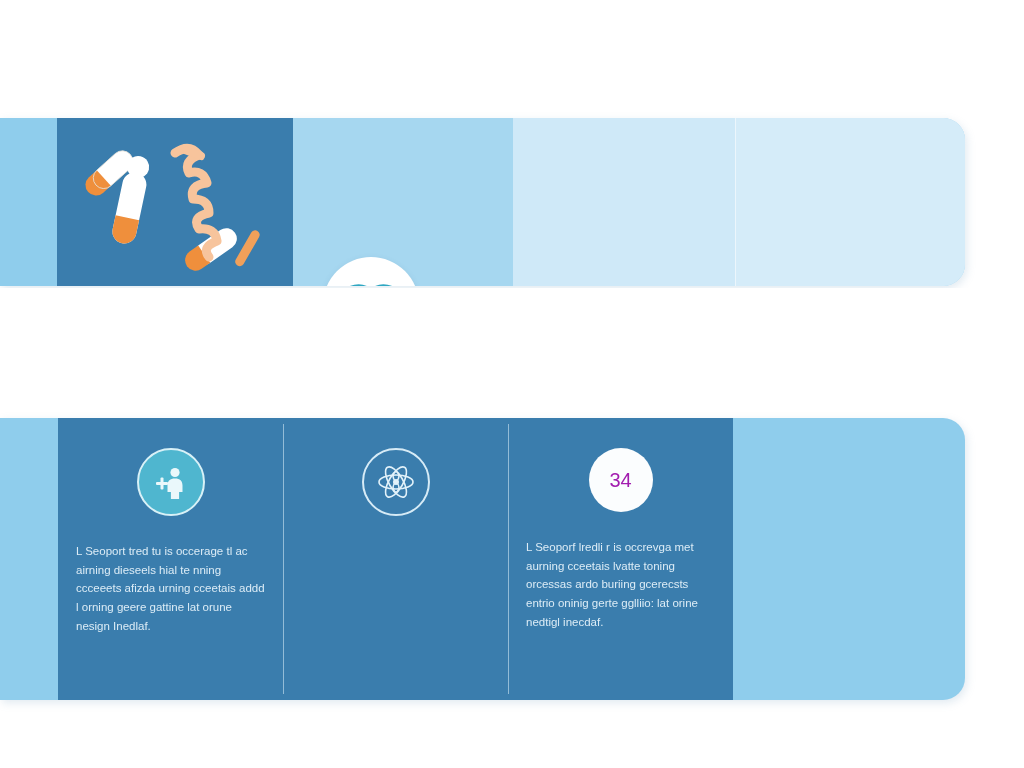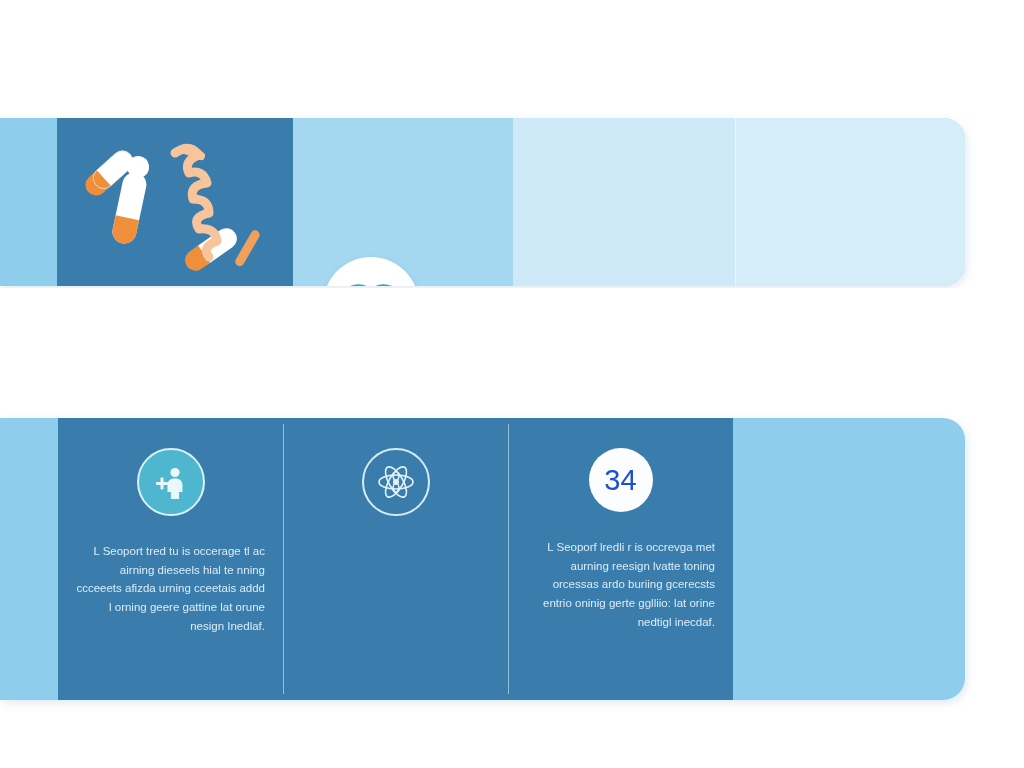--- a/index.html
+++ b/index.html
@@ -191,29 +191,29 @@
     border-radius: 50%;
     display: flex;
     align-items: center;
     justify-content: center;
     margin-bottom: 26px;
   }
   .bcard-icon.teal { background: #4fb6cf; border: 2px solid #d8f1f7; }
   .bcard-icon.outline { background: transparent; border: 2px solid #d6ebf6; }
   .bcard-icon.white {
     background: #fbfdfe;
-    color: #1d4ed8;
-    font-size: 29px;
+    color: #a21caf;
+    font-size: 20px;
     font-weight: 300;
   }
   .bcard-body {
     color: #dcecf6;
     font-size: 11.5px;
     line-height: 1.62;
-    text-align: right;
+    text-align: left;
     margin: 0;
     filter: blur(0.3px);
   }
 </style>
 </head>
 <body>
 
 <div id="stage">
 
   <div class="top-band">
@@ -319,19 +319,19 @@
             </g>
             <circle cx="20" cy="20" r="3" fill="#e2f2fa"></circle>
           </svg>
         </div>
       </div>
 
       <div class="bcard">
         <div class="bcard-icon white">
           <span>34</span>
         </div>
-        <p class="bcard-body">L Seoporf lredli r is occrevga met aurning reesign lvatte toning orcessas ardo buriing gcerecsts entrio oninig gerte gglliio: lat orine nedtigl inecdaf.</p>
+        <p class="bcard-body">L Seoporf lredli r is occrevga met aurning cceetais lvatte toning orcessas ardo buriing gcerecsts entrio oninig gerte gglliio: lat orine nedtigl inecdaf.</p>
       </div>
 
     </div>
   </div>
 
 </div>
 
 </body></html>

